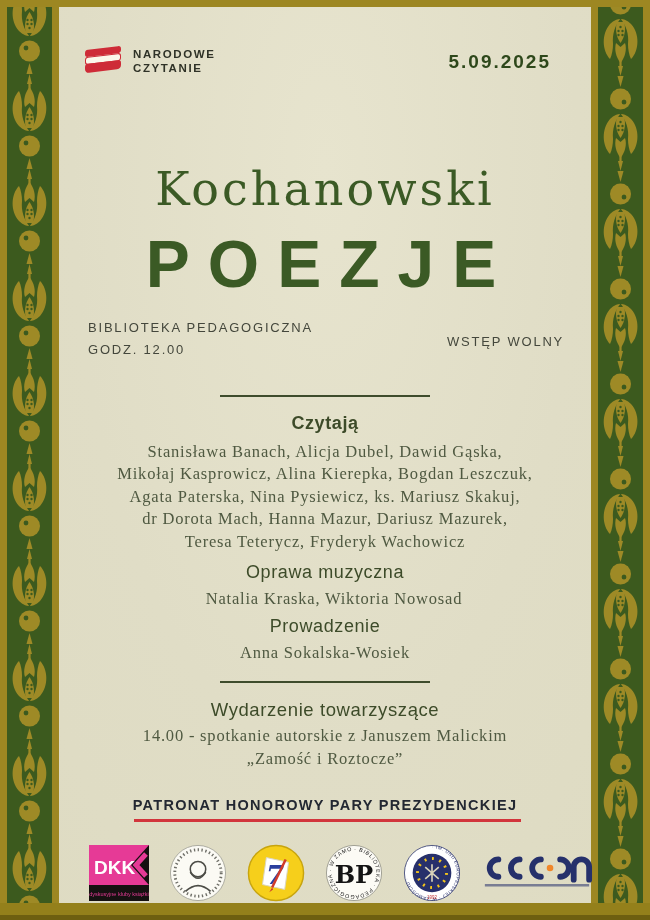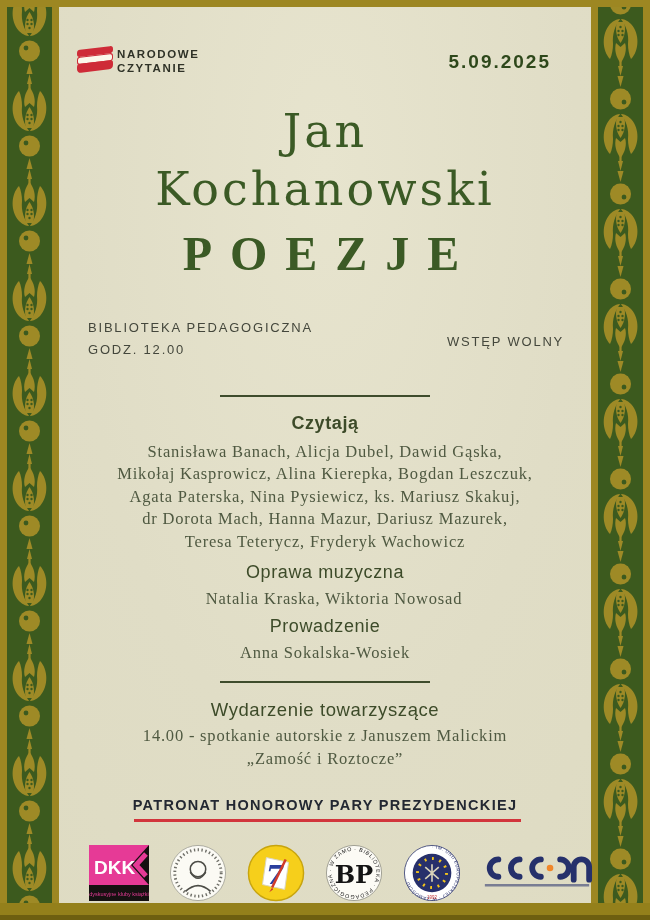--- a/index.html
+++ b/index.html
@@ -19,34 +19,34 @@
   .border-ornament.left{left:7px;}
   .border-ornament.right{right:7px;transform:rotate(180deg);}
   .inner-strip{position:absolute;top:7px;bottom:17px;width:7px;background:#9d8722;}
   .inner-strip.left{left:52px;}
   .inner-strip.right{right:52px;}
   
   .content{position:absolute;left:59px;top:7px;right:59px;bottom:17px;}
   .abs{position:absolute;}
   .center{left:0;right:0;text-align:center;}
   
-  .brand{left:16px;top:37px;display:flex;align-items:center;gap:2px;}
+  .brand{left:24px;top:37px;display:flex;align-items:center;gap:10px;}
   .book-icon{width:40px;height:33px;position:relative;}
   .book-icon .slab{position:absolute;left:2px;width:36px;border-radius:3px;transform:skewY(-7deg);}
   .slab.s1{top:4px;height:7px;background:#ce2b37;}
   .slab.s2{top:11px;height:6px;background:#fbf7ea;border:1px solid #ce2b37;width:34px;}
   .slab.s3{top:18px;height:9px;background:#ce2b37;border-radius:3px 3px 4px 4px;}
   .brand-text{font-size:11.5px;font-weight:bold;letter-spacing:1.6px;color:#2f3227;line-height:14px;}
   
   .date{right:40px;top:44px;font-size:19px;font-weight:bold;letter-spacing:2px;color:#2e481b;}
   
   .title-line{font-family:"DejaVu Serif",serif;font-size:46px;color:#3b5a25;letter-spacing:3px;}
   .title1{top:97px;}
   .title2{top:155px;}
-  .title-main{top:219px;font-family:Liberation Serif, serif;font-size:48px;font-weight:bold;
+  .title-main{top:219px;font-family:Liberation Sans, sans-serif;font-size:66px;font-weight:bold;
     color:#3b5a25;letter-spacing:18px;padding-left:10px;}
   
   .venue{left:29px;top:310px;font-size:13px;letter-spacing:1.8px;color:#44473c;line-height:22px;}
   .admission{left:388px;top:327px;font-size:13px;letter-spacing:1.8px;color:#44473c;}
   
   .divider{height:2px;background:#3e4c2c;width:210px;left:161px;}
   .div1{top:388px;}
   .div2{top:674px;}
   
   .sec-heading{font-size:18px;color:#3d4b29;letter-spacing:0.6px;}
@@ -144,21 +144,20 @@
           <div class="slab s3"></div>
       </div>
       <div class="brand-text">
         <div>NARODOWE</div>
         <div>CZYTANIE</div>
       </div>
     </div>
 
     <div class="abs date">5.09.2025</div>
 
-    <div class="abs center title-line title1">Jan</div>
     <div class="abs center title-line title2">Kochanowski</div>
     <div class="abs center title-main">POEZJE</div>
 
     <div class="abs venue">
       <div>BIBLIOTEKA PEDAGOGICZNA</div>
       <div>GODZ. 12.00</div>
     </div>
     <div class="abs admission">WSTĘP WOLNY</div>
 
     <div class="abs divider div1"></div>

